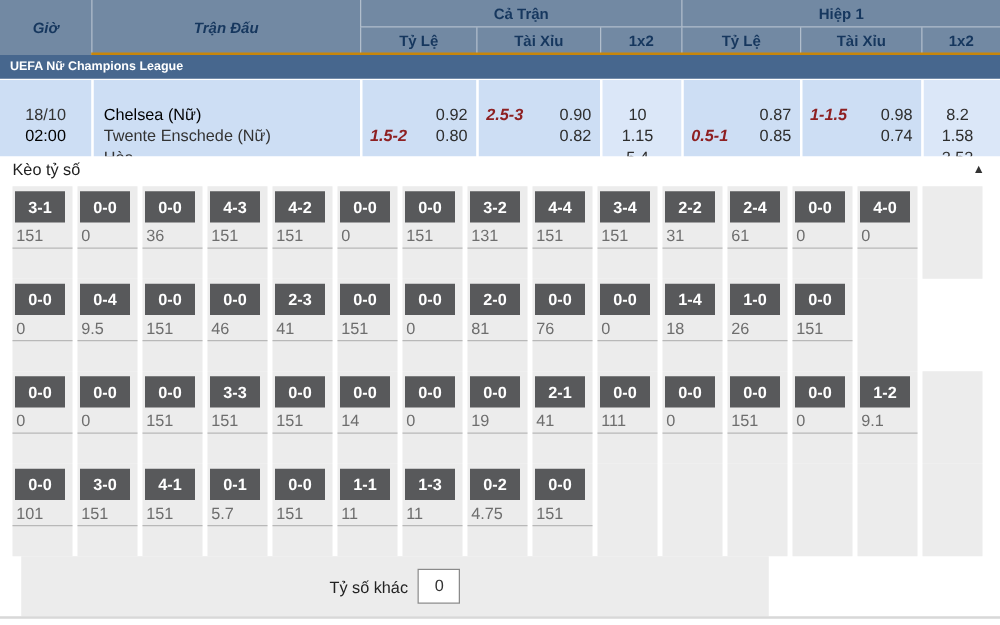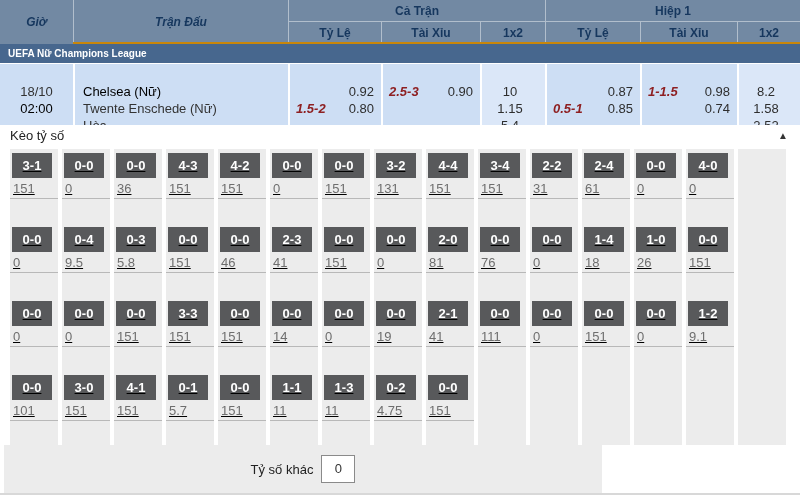--- a/index.html
+++ b/index.html
@@ -35,30 +35,30 @@
   .oddsline { display:flex; justify-content:space-between; padding:0 7px 0 6px; }
   .hdp { color:#8e2022; font-weight:bold;font-style:italic; }
   .oval { color:#2e2e2e; }
   .x12line { text-align:center; padding-right:7px; color:#2e2e2e; }
 
   
   .section-bar { position:relative; height:22px; margin-top:6px; line-height:22px; background:#fff;
     font-size:13px; color:#222; padding-left:10px; }
   .arrow { position:absolute; right:12px; top:0; font-size:10px; color:#333; cursor:pointer; }
 
-  #score-grid { margin:2px 0 0 10px; width:652px;text-decoration:underline; }
+  #score-grid { margin:2px 0 0 10px; width:652px; }
   .score-row { display:flex; column-gap:4px; }
   .score-cell { width:48px; height:74px; background:#ececec; flex:0 0 48px; }
   .score-box { margin:4px 4px 0 2px; width:40px; height:25px; line-height:25px; text-align:center;
     background:#58595b; color:#fff; font-weight:bold; font-size:13px; }
   .score-odds { margin-top:1px; height:20px; line-height:20px; padding-left:3px; font-size:13px;
     color:#6e6e6e; border-bottom:1px solid #b8b8b8; }
 
   
-  .other-bar { margin-left:4px; width:598px; height:48px; background:#ececec; display:flex;
+  .other-bar { margin-left:17px; width:598px; height:48px; background:#ececec; display:flex;
     align-items:center; justify-content:center; font-size:13px; color:#222; }
   .other-box { display:inline-block; margin-left:8px; width:34px; height:28px; line-height:26px;
     text-align:center; background:#fff; border:1px solid #8a8a8a; color:#333; }
 
   .bottom-divider { margin-top:0; height:2px; background:#d8d8d8; }
 </style>
 </head>
 <body>
 
 <div class="app">
@@ -99,20 +99,24 @@
         <span class="hdp">1.5-2</span>
         <span class="oval">0.80</span>
       </div>
     </div>
 
     <div class="m-cell">
       <div class="m-line oddsline">
         <span class="hdp">2.5-3</span>
         <span class="oval">0.90</span>
       </div>
+      <div class="m-line oddsline">
+        <span class="hdp"></span>
+        <span class="oval">0.82</span>
+      </div>
     </div>
 
     <div class="m-cell x12bg">
       <div class="m-line x12line">10</div>
       <div class="m-line x12line">1.15</div>
       <div class="m-line x12line">5.4</div>
     </div>
 
     <div class="m-cell">
       <div class="m-line oddsline">
@@ -211,24 +215,20 @@
       <div class="score-row">
         <div class="score-cell">
           <div class="score-box">0-0</div>
           <div class="score-odds">0</div>
         </div>
         <div class="score-cell">
           <div class="score-box">0-4</div>
           <div class="score-odds">9.5</div>
         </div>
         <div class="score-cell">
-          <div class="score-box">0-3</div>
-          <div class="score-odds">5.8</div>
-        </div>
-        <div class="score-cell">
           <div class="score-box">0-0</div>
           <div class="score-odds">151</div>
         </div>
         <div class="score-cell">
           <div class="score-box">0-0</div>
           <div class="score-odds">46</div>
         </div>
         <div class="score-cell">
           <div class="score-box">2-3</div>
           <div class="score-odds">41</div>

